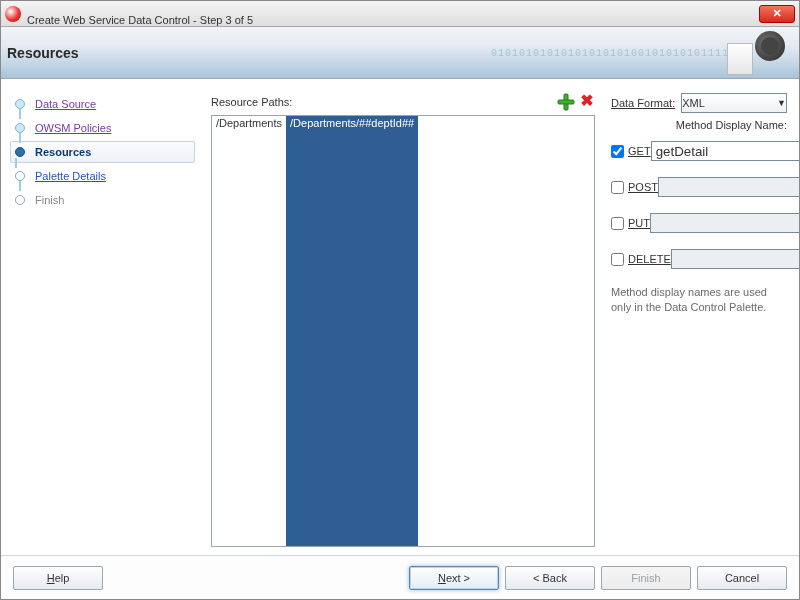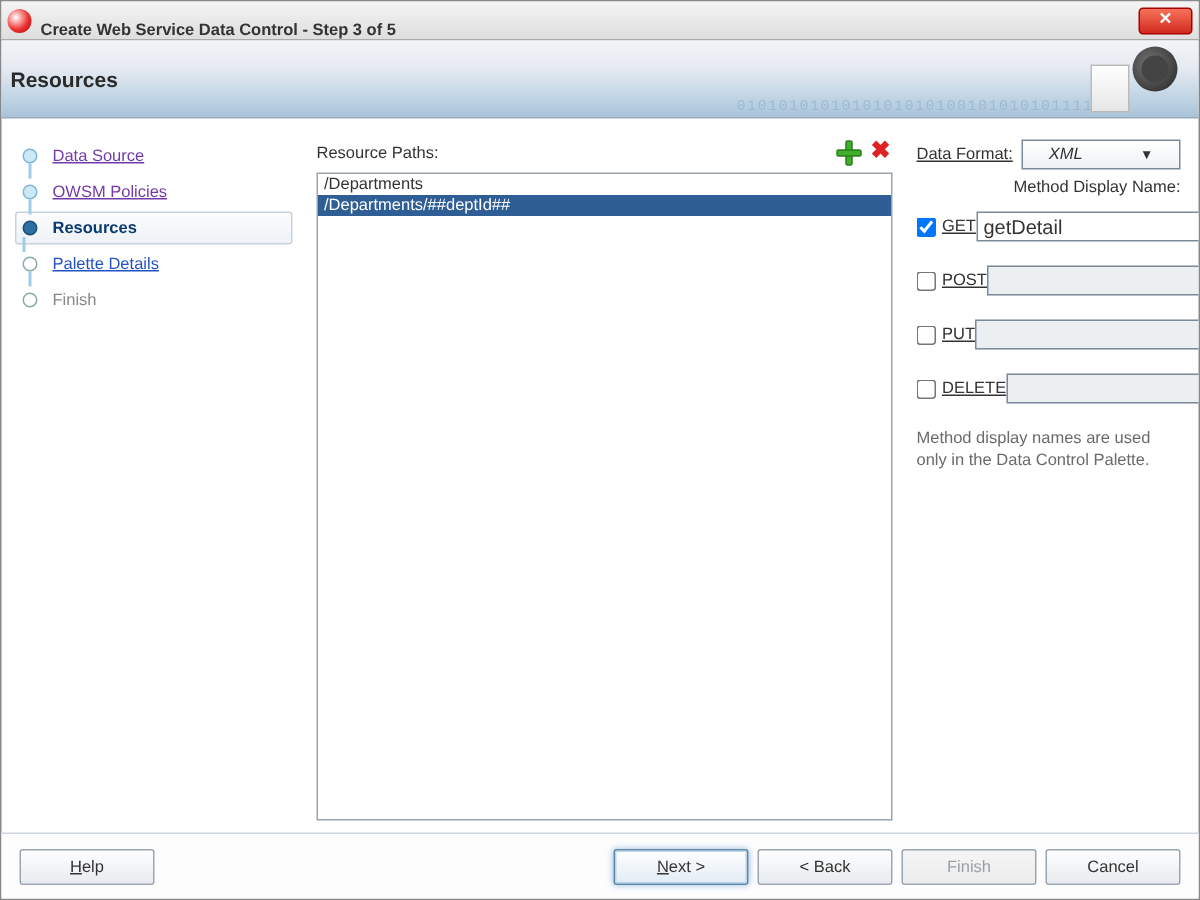--- a/index.html
+++ b/index.html
@@ -2,32 +2,32 @@
 <html><head>
 <meta charset="utf-8">
 <style>
   * { box-sizing: border-box; }
   html, body { margin:0; padding:0; font-family: Tahoma, Verdana, sans-serif; font-size:11px; color:#333; }
   .window { width:800px; height:600px; background:#fff; display:flex; flex-direction:column; border:1px solid #888; }
 
   
   .titlebar { height:26px; background:linear-gradient(#f4f4f4,#dedede); display:flex; align-items:center; padding:0 4px; border-bottom:1px solid #aaa; }
   .titlebar .app-icon { width:16px; height:16px; border-radius:50%; background:radial-gradient(circle at 35% 35%,#fff,#e33 55%,#a00); margin-right:6px; }
-  .titlebar .title-text { font-weight:bold; color:#333; flex:1;margin-top:12px; }
+  .titlebar .title-text { font-weight:normal; color:#333; flex:1;margin-top:12px; }
   .titlebar .close-btn { width:36px; height:18px; border-radius:3px; background:linear-gradient(#f7735a,#d32a1f); border:1px solid #a00; display:flex; align-items:center; justify-content:center; color:#fff; font-weight:bold; font-size:11px; line-height:1; cursor:pointer; }
   .titlebar .close-btn::before { content:"✕"; }
 
   
   .banner { height:52px; background:linear-gradient(180deg,#f2f4f7 0%,#e6ebf2 35%,#bcd1e2 80%,#a9c3d9 100%); display:flex; align-items:center; justify-content:space-between; padding:0 12px 0 6px; border-bottom:1px solid #9ab; position:relative; overflow:hidden; }
   .banner h1 { font-size:14px; font-weight:bold; margin:0; color:#2a2a2a; }
   .banner .banner-art { width:64px; height:48px; position:relative; }
   .banner .reel { position:absolute; width:30px; height:30px; border-radius:50%; background:radial-gradient(circle at 40% 40%, #777,#222); top:2px; right:2px; }
   .banner .reel::after { content:""; position:absolute; inset:6px; border-radius:50%; background:#444; }
   .banner .sheet { position:absolute; width:26px; height:32px; background:linear-gradient(#fff,#e6e6e6); border:1px solid #bbb; left:4px; bottom:2px; }
-  .banner-digits { position:absolute; right:70px; bottom:1px; color:#8fb4cf; font-family: "Courier New", monospace; font-size:10px; letter-spacing:1px; opacity:.7; pointer-events:none; }
+  .banner-digits { position:absolute; right:70px; bottom:19px; color:#8fb4cf; font-family: "Courier New", monospace; font-size:10px; letter-spacing:1px; opacity:.7; pointer-events:none; }
 
   
   .main { flex:1; display:flex; overflow:hidden; }
 
   
   .steps { width:200px; padding:14px 6px 14px 14px; position:relative; }
   .step { display:flex; align-items:center; height:22px; margin:0 0 2px 0; position:relative; }
   .step .bullet { width:10px; height:10px; border:1px solid #8aa; border-radius:50%; background:#fff; margin-right:10px; flex:0 0 auto; position:relative; z-index:2; }
   .step .connector { position:absolute; left:4px; top:16px; width:2px; height:10px; background:#9dcde8; z-index:1; }
   .step.visited .bullet { background:#cde8f5; border-color:#7fb6d5; }
@@ -40,30 +40,30 @@
 
   
   .center { flex:1; padding:14px 8px 8px 10px; display:flex; flex-direction:column; min-width:0; }
   .paths-header { display:flex; align-items:center; justify-content:space-between; margin-bottom:4px; }
   .paths-header .lbl { color:#333; }
   .path-icons { display:flex; gap:4px; }
   .icon-btn { cursor:pointer; display:flex; align-items:center; justify-content:center; }
   .plus { width:18px; height:18px; }
   .plus svg { display:block; }
   .xdel { width:16px; height:16px; font-size:16px; color:#d22; font-weight:bold; line-height:1; }
-  .listbox { flex:1; border:1px solid #9aa4ad; background:#fff; overflow:auto; display:flex; flex-direction:column; }
+  .listbox { flex:1; border:1px solid #9aa4ad; background:#fff; overflow:auto; display:flex; flex-direction:row; }
   .listbox .item { padding:1px 4px; cursor:default; }
   .listbox .item.selected { background:#2f5e94; color:#fff; }
 
   
   .right { width:196px; padding:14px 12px 8px 8px; }
   .field-row { display:flex; align-items:center; margin-bottom:6px; }
   .field-row .lbl { flex:0 0 auto; white-space:nowrap; text-decoration:underline; margin-right:6px; }
   .right .section-title { text-align:right; margin:4px 0 10px 0; }
-  .select { flex:1; height:20px; border:1px solid #7a8a99; background:linear-gradient(#fff,#eef1f4); display:flex; align-items:center; justify-content:space-between; padding:0 17px; cursor:pointer;font-style:italic; }
+  .select { flex:1; height:20px; border:1px solid #7a8a99; background:linear-gradient(#fff,#eef1f4); display:flex; align-items:center; justify-content:space-between; padding:0 0; cursor:pointer; }
   .select .caret { font-size:9px; color:#333; }
   .method-row { display:flex; align-items:center; margin-bottom:16px; }
   .method-row input[type=checkbox] { margin:0 4px 0 0; width:13px; height:13px; }
   .method-row .mlabel { width:52px; text-decoration:underline; color:#333; }
   .name-input { flex:1; height:20px; border:1px solid #7a8a99; padding:0 4px; background:#fff; color:#333; }
   .name-input[disabled] { background:#eceff2; color:#888; }
   .helper { color:#6a6a6a; margin-top:8px; line-height:1.4; }
 
   
   .footer { height:44px; border-top:1px solid #cfd6dd; background:#fdfdfe; display:flex; align-items:center; padding:0 12px; gap:6px; }

